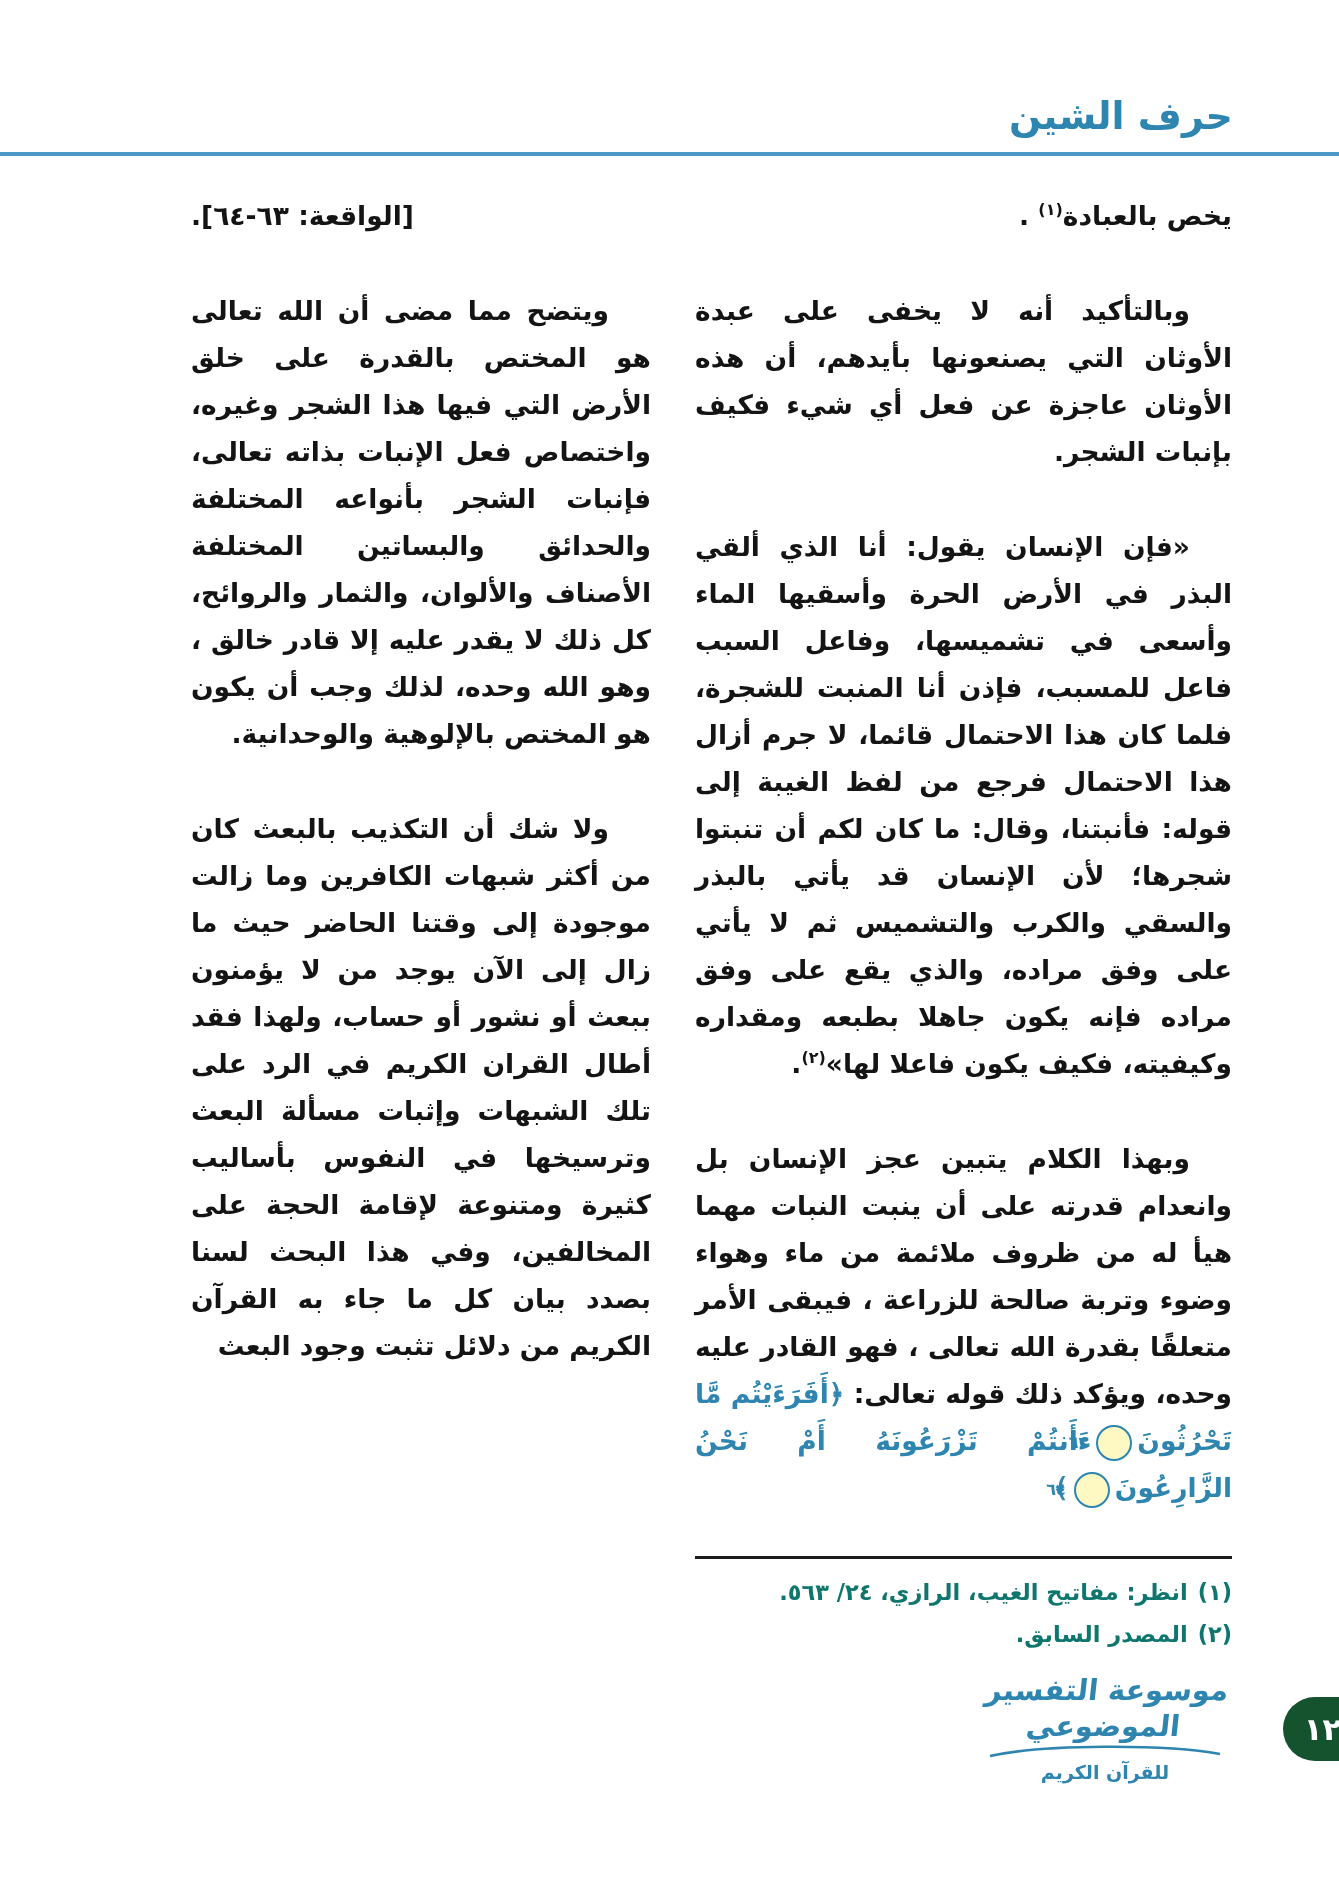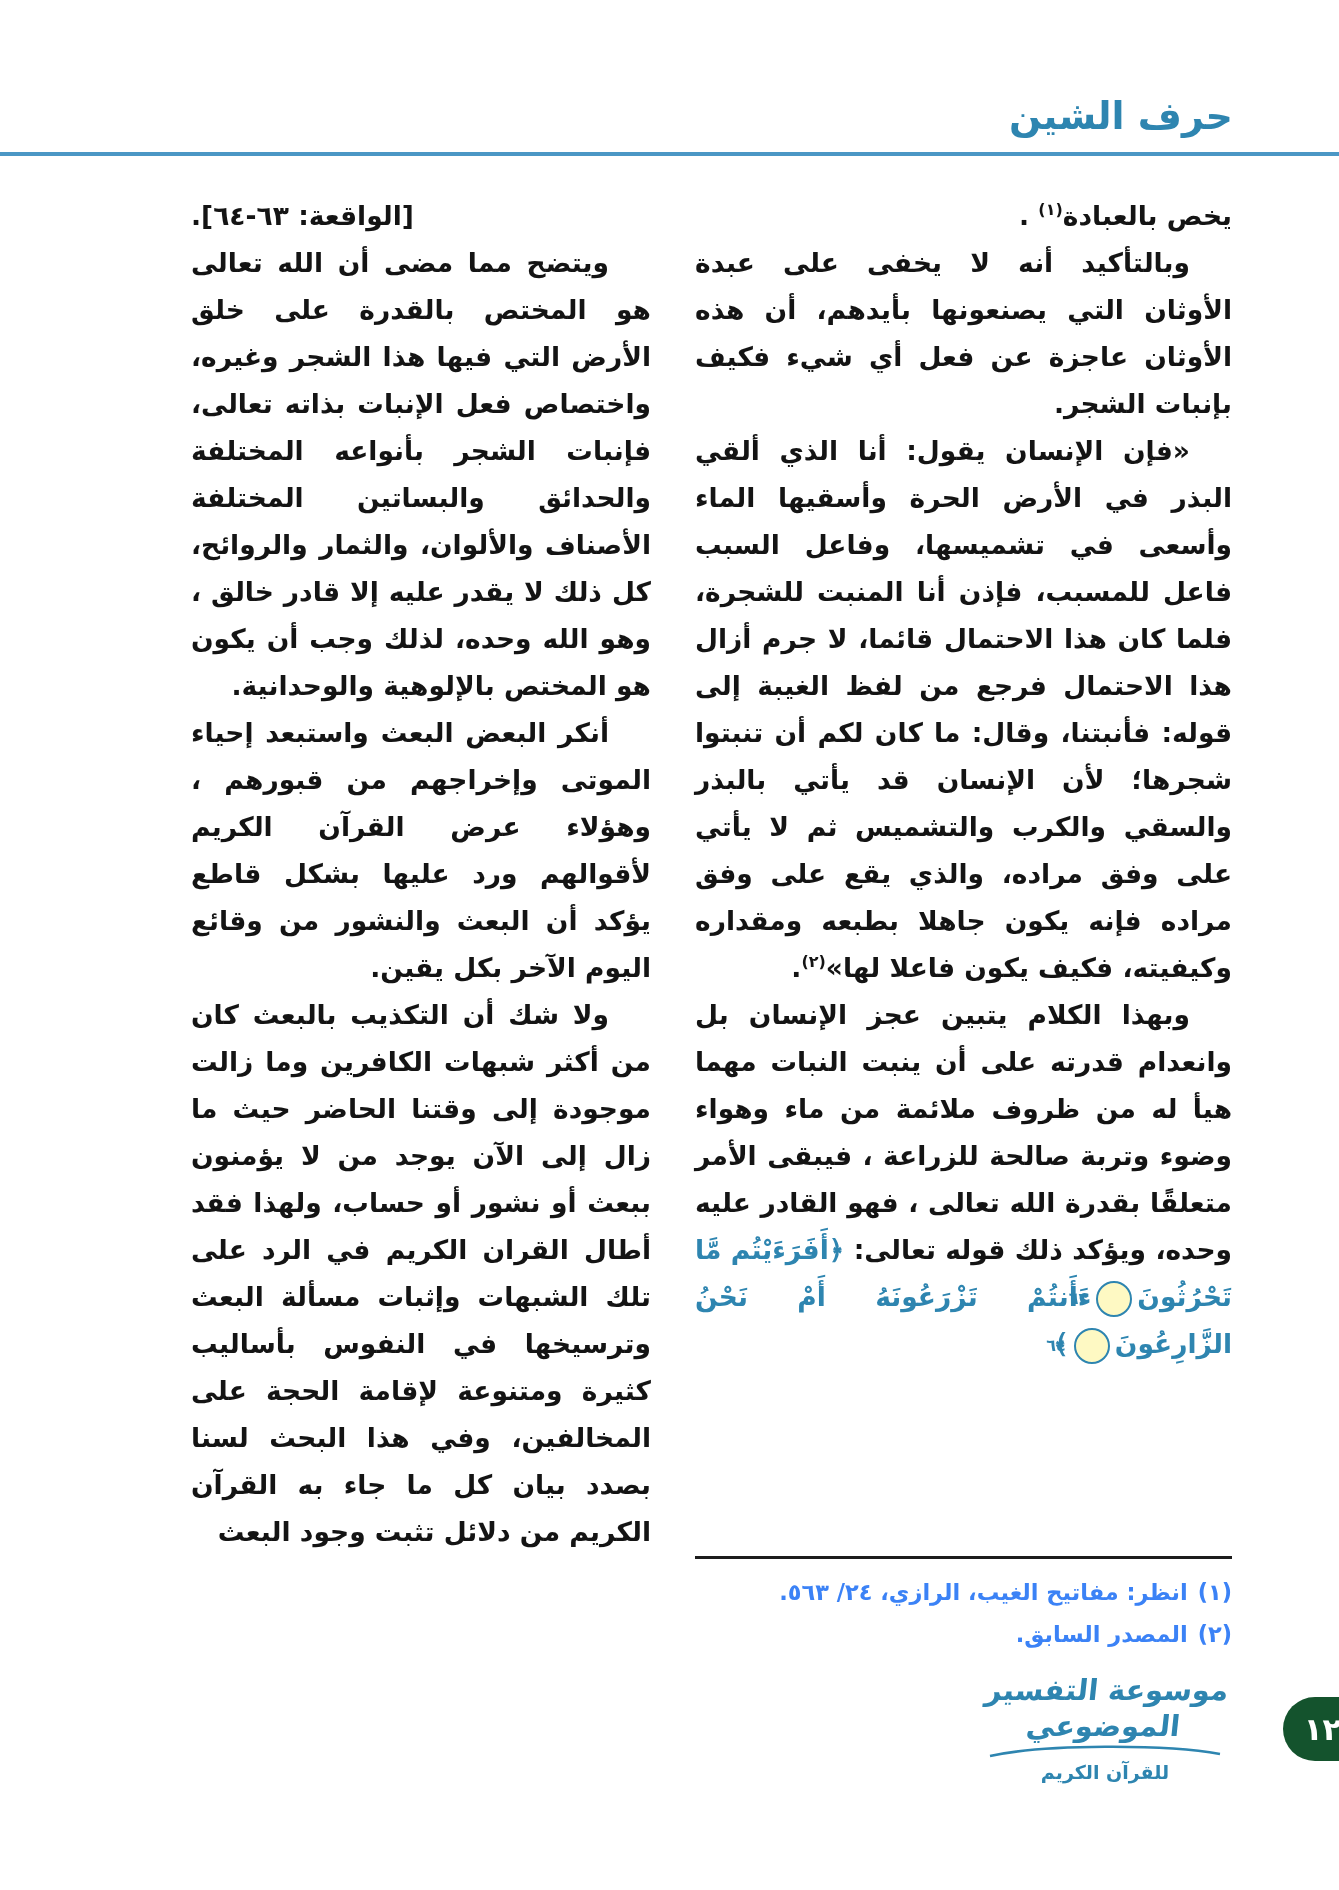--- a/index.html
+++ b/index.html
@@ -14,37 +14,37 @@
     font-size:38px;font-weight:bold;color:#2e85b0;letter-spacing:1px;
   }
   .header-rule{position:absolute;top:152px;left:0;right:0;height:4px;background:#4b97c5;}
   
   .content{position:absolute;top:192px;right:149px;width:1041px;height:1368px;overflow:hidden;}
   .cols{display:flex;gap:44px;}
   .col{text-align:justify;}
   .col-right{width:537px;flex:0 0 537px;}
   .col-left{width:460px;flex:0 0 460px;}
   p.body{font-size:26.5px;line-height:47px;font-weight:bold;margin:0;color:#141414;}
-  p.indent{text-indent:42px;}
+  p.indent{text-indent:42px;margin-top:48px;}
   .fn-ref{font-size:16px;vertical-align:super;line-height:0;font-weight:bold;}
   .heading-teal{
     color:#2e85b0;font-size:28px;font-weight:bold;
     margin:12px 0 8px;text-indent:34px;line-height:47px;
   }
   .citation-line{font-size:26.5px;line-height:47px;font-weight:bold;text-align:left;margin:0;}
   .quran{color:#2e85b0;font-weight:bold;}
   .aya-badge{
     display:inline-block;width:36px;height:36px;border:2px solid #2e85b0;border-radius:50%;
     font-size:16px;line-height:32px;text-align:right;vertical-align:middle;margin:0 5px;
     color:#2e85b0;background:#fef9c3;box-sizing:border-box;
   }
   
   .footnotes{position:absolute;top:1556px;right:149px;width:537px;}
   .footnote-divider{border-top:3px solid #1c1c1c;margin-bottom:12px;}
-  .footnote{font-size:22.5px;line-height:42px;font-weight:bold;color:#3b82f6;text-align:right;}
+  .footnote{font-size:22.5px;line-height:42px;font-weight:bold;color:#0f766e;text-align:right;}
   .footnote .num{margin-left:10px;}
   
   .emblem{position:absolute;top:1672px;right:140px;width:272px;text-align:center;color:#2e85b0;}
   .emblem-line1{font-size:29px;font-weight:bold;transform:skewX(-6deg);line-height:36px;}
   .emblem-flourish{display:block;margin:0 auto;}
   .emblem-line2{font-size:19px;font-weight:bold;margin-top:1px;}
   
   .page-badge{
     position:absolute;top:1697px;right:0;width:98px;height:64px;
     background:#14532d;border-radius:34px 0 0 34px;color:#ffffff;
@@ -66,21 +66,20 @@
       <div class="col col-right">
         <p class="body"><span>يخص بالعبادة</span><sup class="fn-ref">(١)</sup><span> .</span></p>
         <p class="body indent">وبالتأكيد أنه لا يخفى على عبدة الأوثان التي يصنعونها بأيدهم، أن هذه الأوثان عاجزة عن فعل أي شيء فكيف بإنبات الشجر.</p>
         <p class="body indent"><span>«فإن الإنسان يقول: أنا الذي ألقي البذر في الأرض الحرة وأسقيها الماء وأسعى في تشميسها، وفاعل السبب فاعل للمسبب، فإذن أنا المنبت للشجرة، فلما كان هذا الاحتمال قائما، لا جرم أزال هذا الاحتمال فرجع من لفظ الغيبة إلى قوله: فأنبتنا، وقال: ما كان لكم أن تنبتوا شجرها؛ لأن الإنسان قد يأتي بالبذر والسقي والكرب والتشميس ثم لا يأتي على وفق مراده، والذي يقع على وفق مراده فإنه يكون جاهلا بطبعه ومقداره وكيفيته، فكيف يكون فاعلا لها»</span><sup class="fn-ref">(٢)</sup><span>.</span></p>
         <p class="body indent"><span>وبهذا الكلام يتبين عجز الإنسان بل وانعدام قدرته على أن ينبت النبات مهما هيأ له من ظروف ملائمة من ماء وهواء وضوء وتربة صالحة للزراعة ، فيبقى الأمر متعلقًا بقدرة الله تعالى ، فهو القادر عليه وحده، ويؤكد ذلك قوله تعالى: </span><span class="quran"><span>﴿</span><span>أَفَرَءَيْتُم مَّا تَحْرُثُونَ</span><span class="aya-badge">٦٣</span><span>ءَأَنتُمْ تَزْرَعُونَهُ أَمْ نَحْنُ الزَّارِعُونَ</span><span class="aya-badge">٦٤</span><span>﴾</span></span></p>
       </div>
 
       <div class="col col-left">
         <p class="citation-line">[الواقعة: ٦٣-٦٤].</p>
         <p class="body indent">ويتضح مما مضى أن الله تعالى هو المختص بالقدرة على خلق الأرض التي فيها هذا الشجر وغيره، واختصاص فعل الإنبات بذاته تعالى، فإنبات الشجر بأنواعه المختلفة والحدائق والبساتين المختلفة الأصناف والألوان، والثمار والروائح، كل ذلك لا يقدر عليه إلا قادر خالق ، وهو الله وحده، لذلك وجب أن يكون هو المختص بالإلوهية والوحدانية.</p>
-        <p class="body indent">أنكر البعض البعث واستبعد إحياء الموتى وإخراجهم من قبورهم ، وهؤلاء عرض القرآن الكريم لأقوالهم ورد عليها بشكل قاطع يؤكد أن البعث والنشور من وقائع اليوم الآخر بكل يقين.</p>
         <p class="body indent">ولا شك أن التكذيب بالبعث كان من أكثر شبهات الكافرين وما زالت موجودة إلى وقتنا الحاضر حيث ما زال إلى الآن يوجد من لا يؤمنون ببعث أو نشور أو حساب، ولهذا فقد أطال القران الكريم في الرد على تلك الشبهات وإثبات مسألة البعث وترسيخها في النفوس بأساليب كثيرة ومتنوعة لإقامة الحجة على المخالفين، وفي هذا البحث لسنا بصدد بيان كل ما جاء به القرآن الكريم من دلائل تثبت وجود البعث</p>
       </div>
 
     </div>
   </div>
 
   <div class="footnotes">
     <div class="footnote-divider"></div>
     <div class="footnote">
       <span class="num">(١)</span><span>انظر: مفاتيح الغيب، الرازي، ٢٤/ ٥٦٣.</span>

